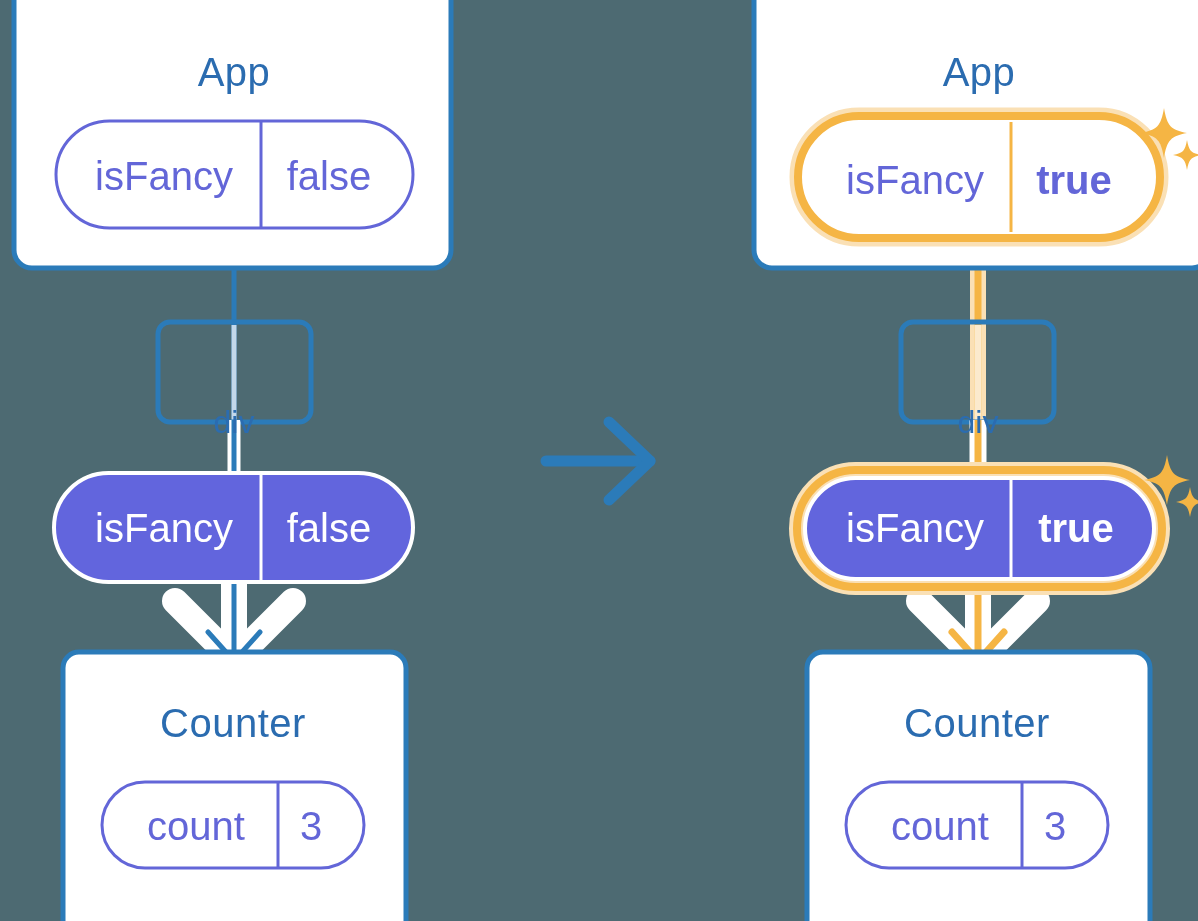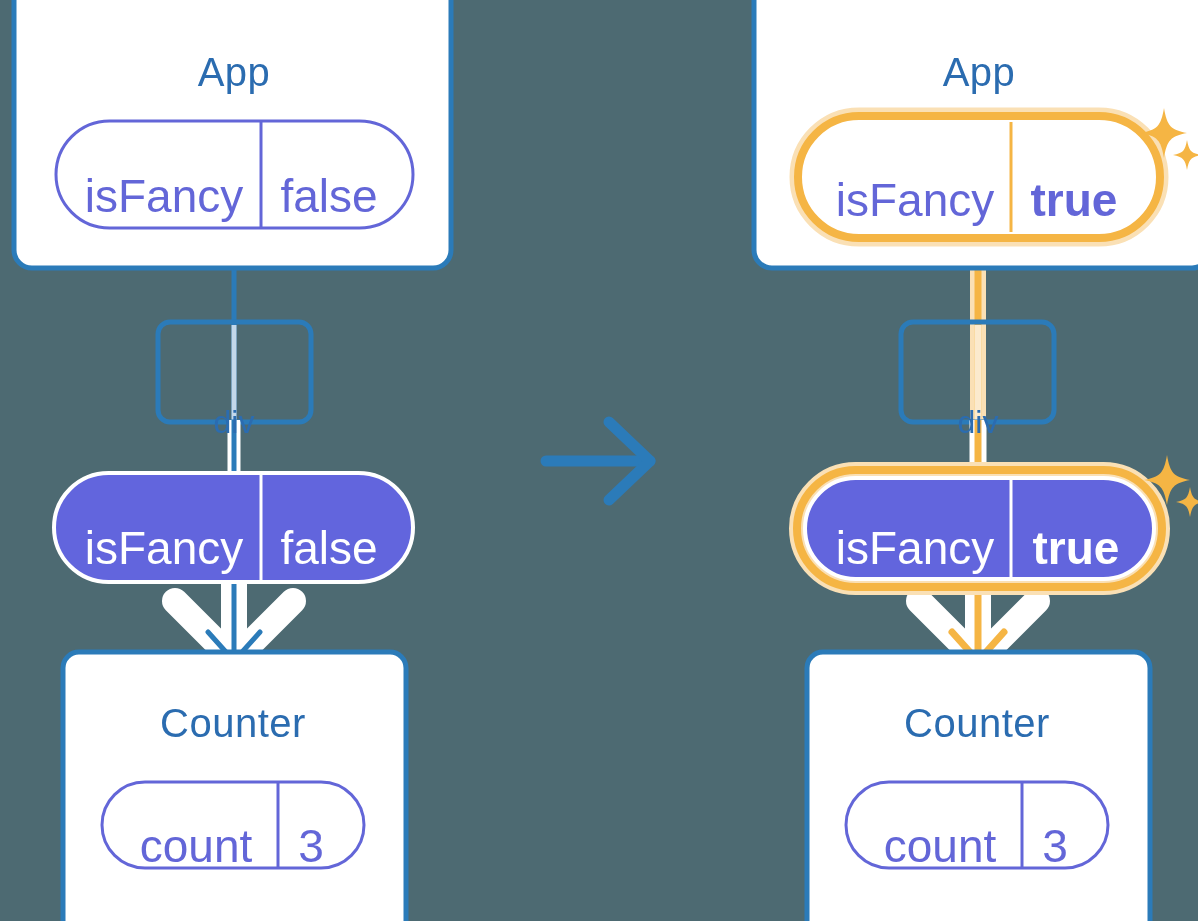--- a/index.html
+++ b/index.html
@@ -13,23 +13,22 @@
   #stage{position:absolute;left:12px;top:0;width:1198px;height:669px;}
   svg.layer{position:absolute;left:0;top:0;width:1198px;height:921px;overflow:visible;}
   .txt{position:absolute;white-space:nowrap;}
   .title-txt{
     color:#2b6cb0;
     font-size:40px;
     letter-spacing:0.5px;
     transform:translate(-50%,-50%);
   }
   .pill-txt{
-    font-size:46px;
+    font-size:40px;
     transform:translate(-50%,-50%);
-    margin-top:20px;
   }
   .pill-txt.outline{color:#6366d8;}
   .pill-txt.filled{color:#ffffff;}
   .pill-txt.bold{font-weight:bold;}
   .div-txt{
     color:#2b6cb0;
     font-size:32px;
     transform:translate(-50%,-50%);
     margin-top:48px;
   }

